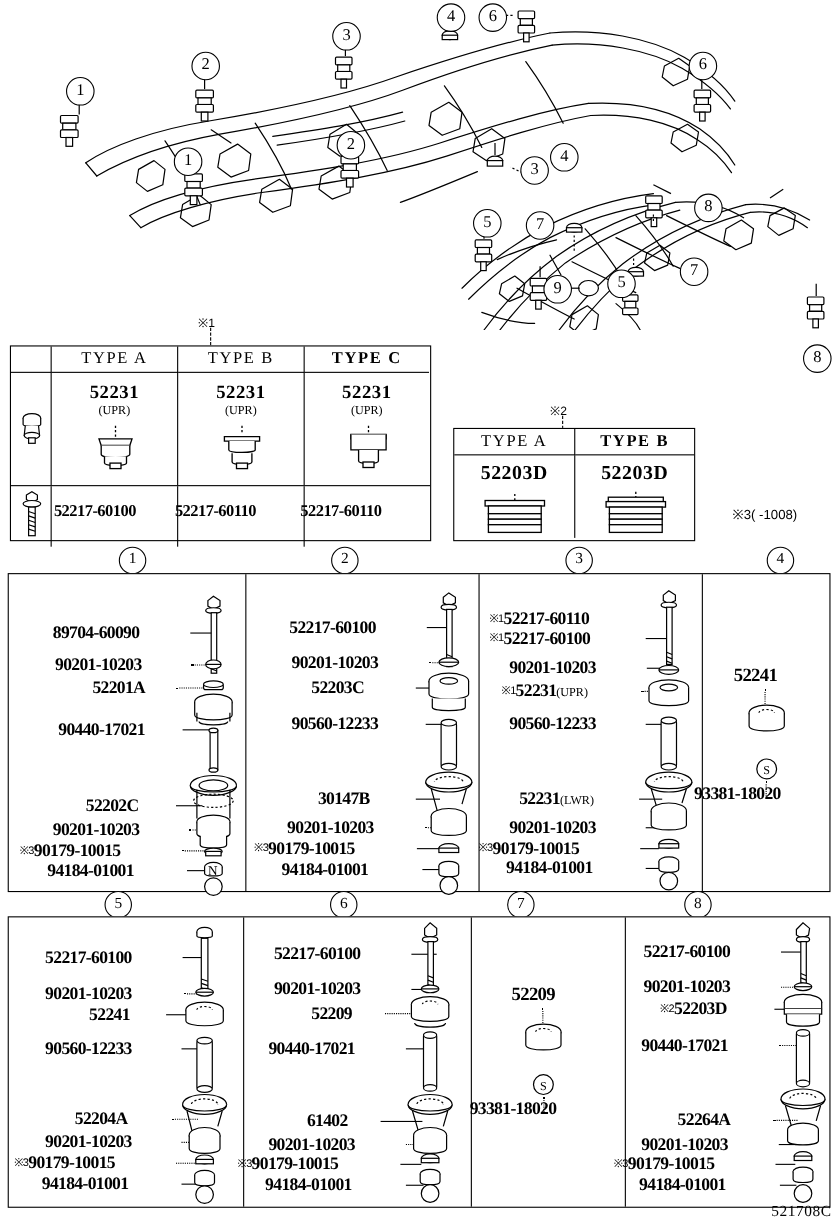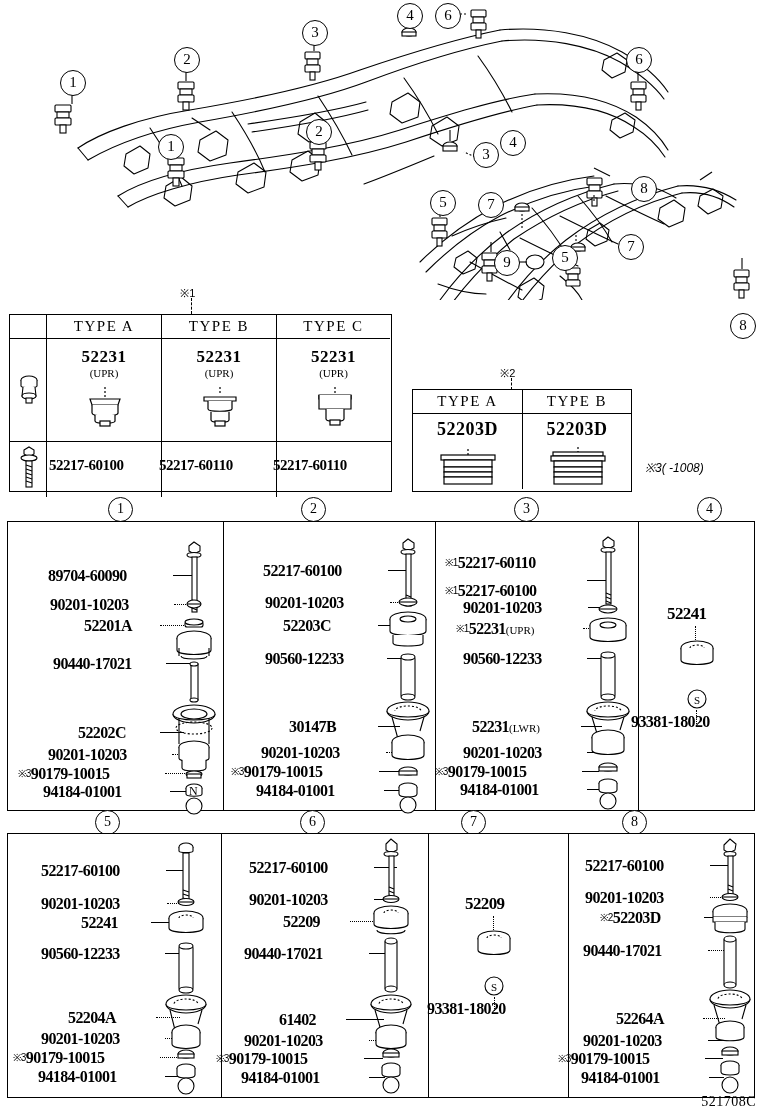--- a/index.html
+++ b/index.html
@@ -23,21 +23,21 @@
   }
 
   
   .typetable{position:absolute;border:1.5px solid #000;background:#fff;}
   .typetable .hdr,.typetable .cellrow{display:flex;}
   .typetable .th{
     border-right:1.5px solid #000;border-bottom:1.5px solid #000;
     text-align:center;font-size:15px;letter-spacing:1.5px;
     padding:3px 0;font-family:"Liberation Serif",serif;
   }
-  .typetable .th:last-child{border-right:none;}
+  .typetable .th:last-child{border-right:none;font-weight:bold;}
   .typetable .td{
     border-right:1.5px solid #000;position:relative;
     font-family:"Liberation Serif",serif;
   }
   .typetable .td:last-child{border-right:none;}
   .pnum{font-weight:bold;font-size:17px;text-align:center;letter-spacing:0.5px;}
   .psub{font-size:11px;text-align:center;}
   .bolt-row{border-top:1.5px solid #000;}
   .bolt-no{font-size:15px;letter-spacing:-0.5px;white-space:nowrap;font-weight:bold;}
 
@@ -413,21 +413,21 @@
             <rect x="5" y="14" width="48" height="6"></rect>
             <rect x="5" y="20" width="48" height="5"></rect>
             <rect x="5" y="25" width="48" height="5"></rect>
             <rect x="5" y="30" width="48" height="7"></rect>
           </svg>
         </div>
       </div>
     </div>
   </div>
 
-  <div class="note3" style="left:645px;top:459px;font-style:italic;">※3(    -1008)</div>
+  <div class="note3" style="left:666px;top:459px;">※3(    -1008)</div>
 
   <div class="panel-head" style="left:108px;top:497px;">1</div>
   <div class="panel-head" style="left:301px;top:497px;">2</div>
   <div class="panel-head" style="left:514px;top:497px;">3</div>
   <div class="panel-head" style="left:697px;top:497px;">4</div>
 
   <div class="panelgroup" style="left:7px;top:521px;width:746px;height:288px;">
 
     <div class="panel" style="left:0;width:215px;">
       <div class="lbl" style="left:40px;top:45px;">
@@ -557,21 +557,21 @@
           <ellipse cx="22" cy="248" rx="9" ry="4"></ellipse>
           <path d="M13,248 L13,255 C13,259 31,259 31,255 L31,248"></path>
           <circle cx="22" cy="266" r="8"></circle>
         </svg>
       </div>
     </div>
 
     <div class="panel" style="left:427px;width:203px;">
       <div class="lbl" style="left:10px;top:32px;">
         <span class="pre">※1</span><span>52217-60110</span></div>
-      <div class="lbl" style="left:10px;top:60px;">
+      <div class="lbl" style="left:10px;top:50px;">
         <span class="pre">※1</span><span>52217-60100</span></div>
       <div class="leader" style="left:152px;top:58px;width:19px;"></div>
 
       <div class="lbl" style="left:28px;top:77px;">
         <span class="pre"></span><span>90201-10203</span></div>
       <div class="leader" style="left:153px;top:85px;width:16px;"></div>
 
       <div class="lbl" style="left:21px;top:98px;">
         <span class="pre">※1</span><span>52231</span><span class="suf">(UPR)</span></div>
       <div class="leader dot" style="left:148px;top:106px;width:20px;"></div>

